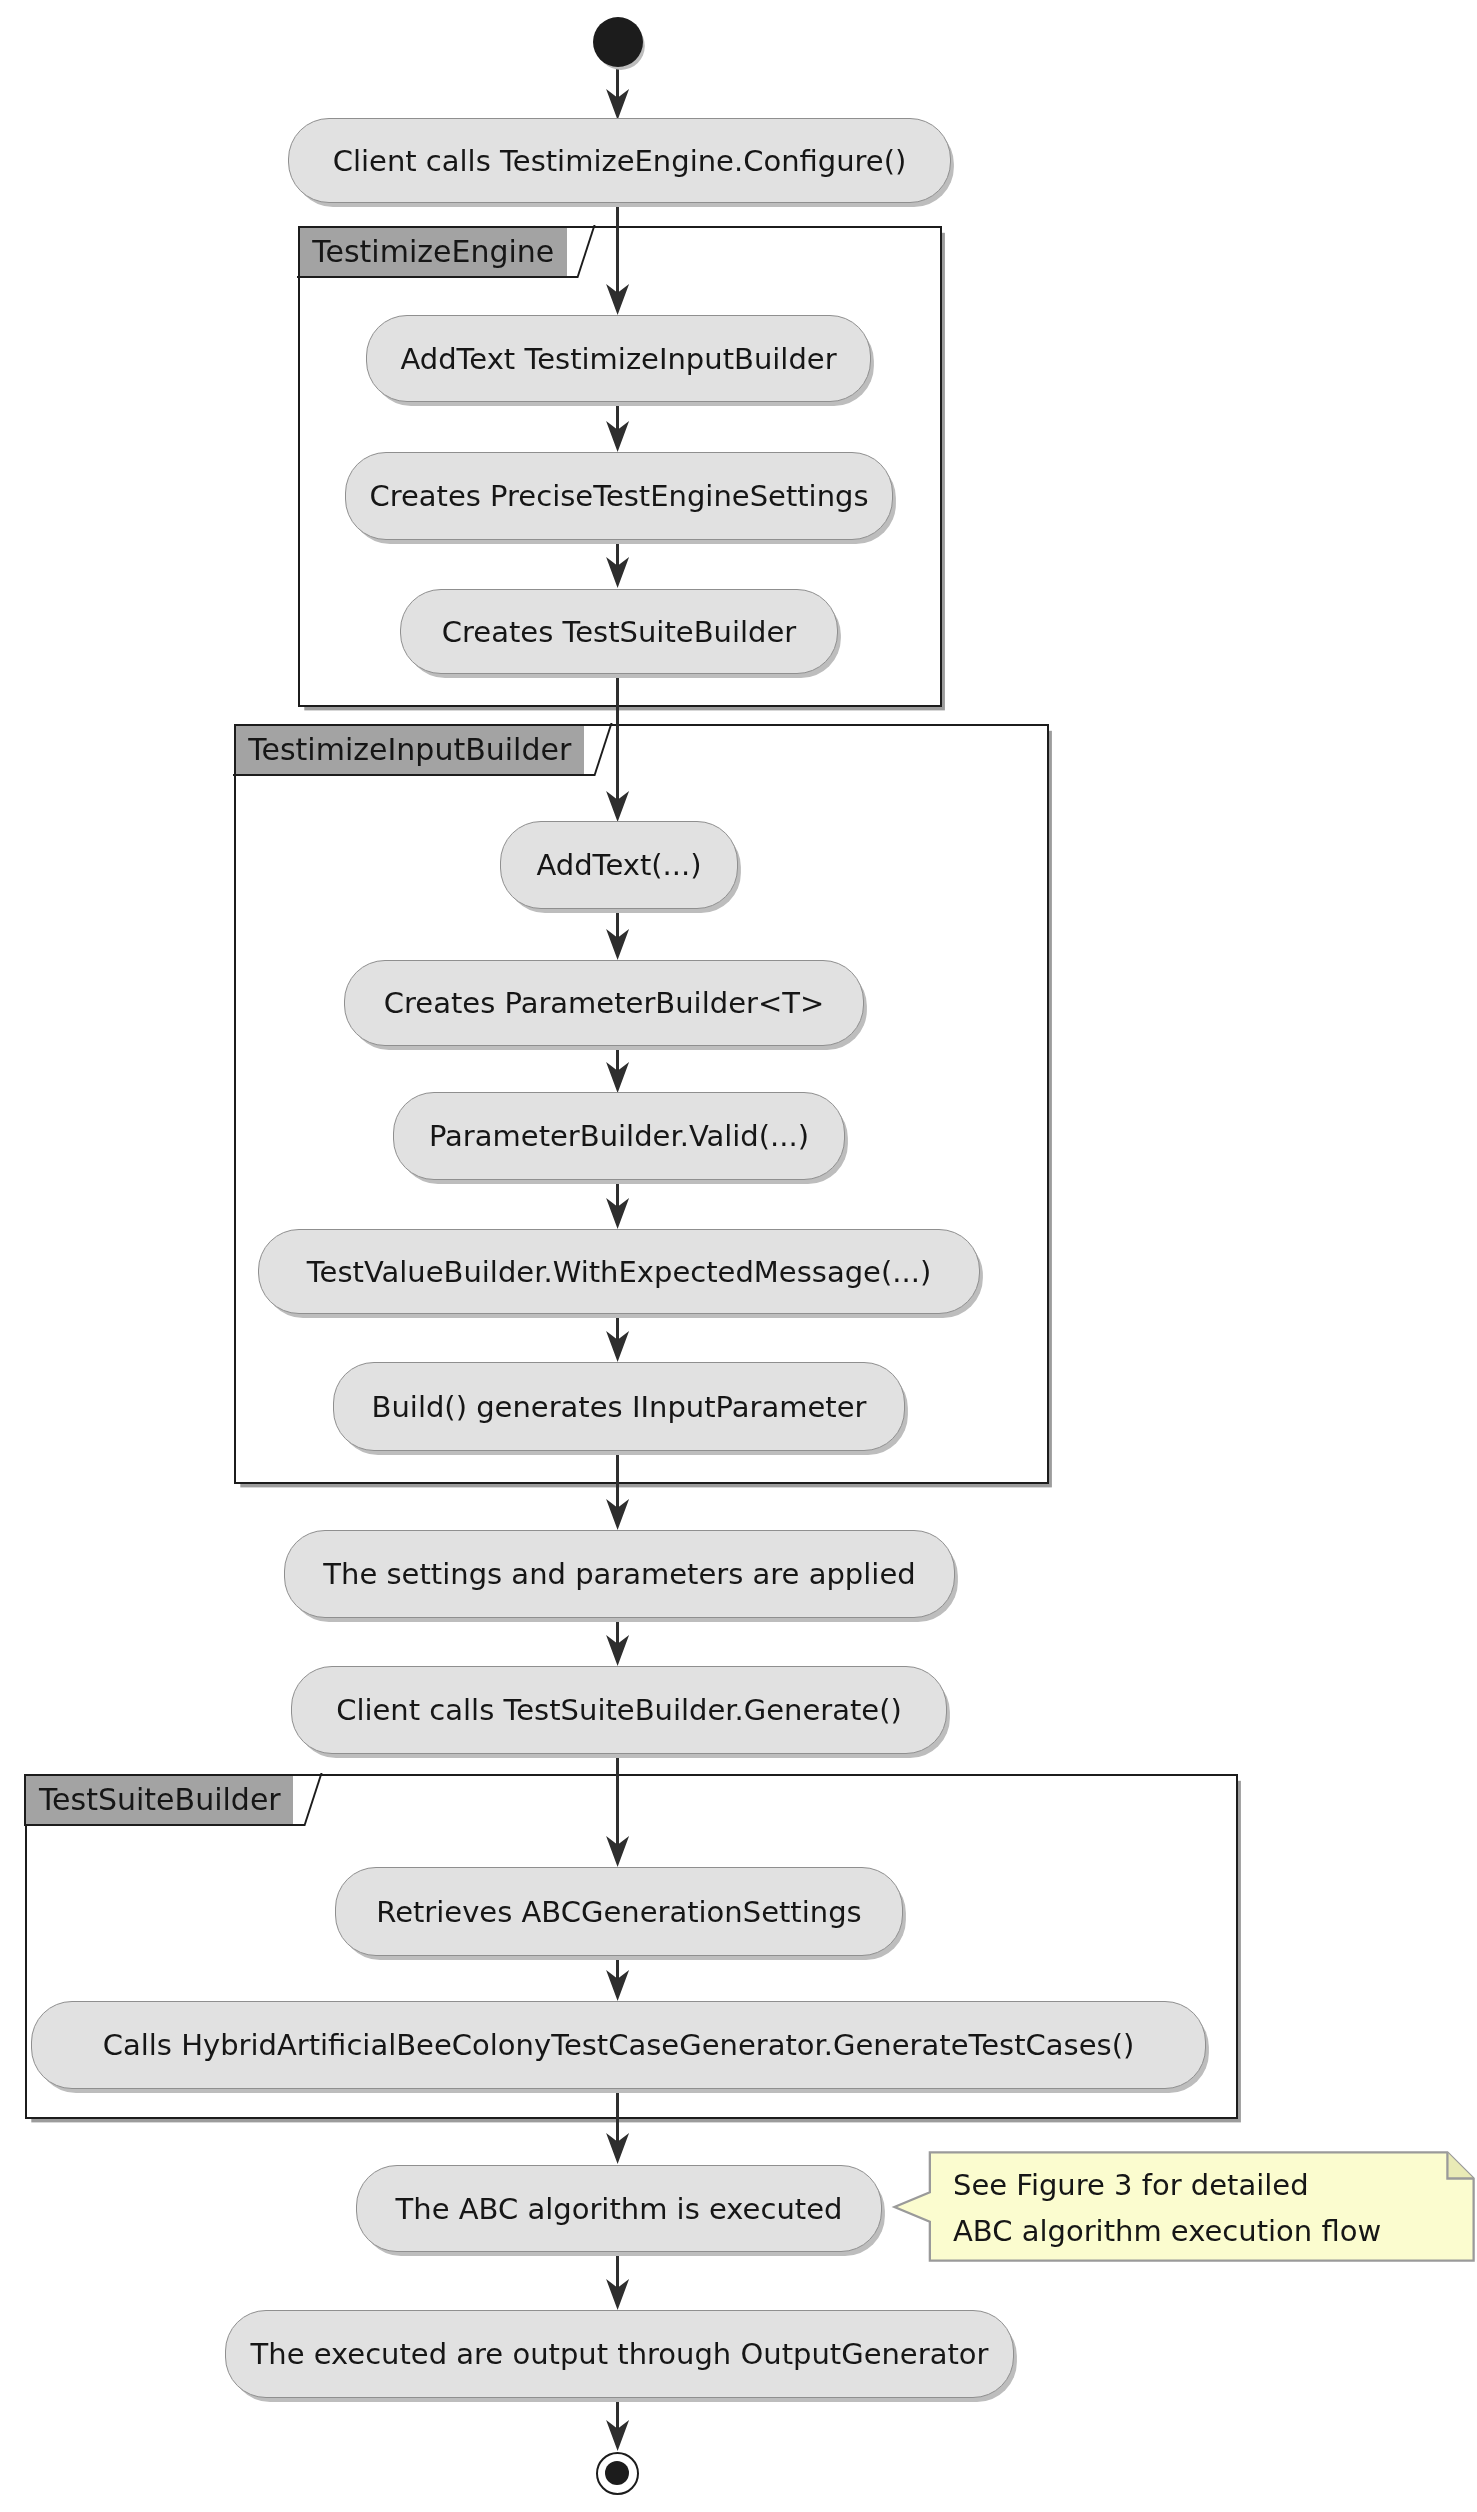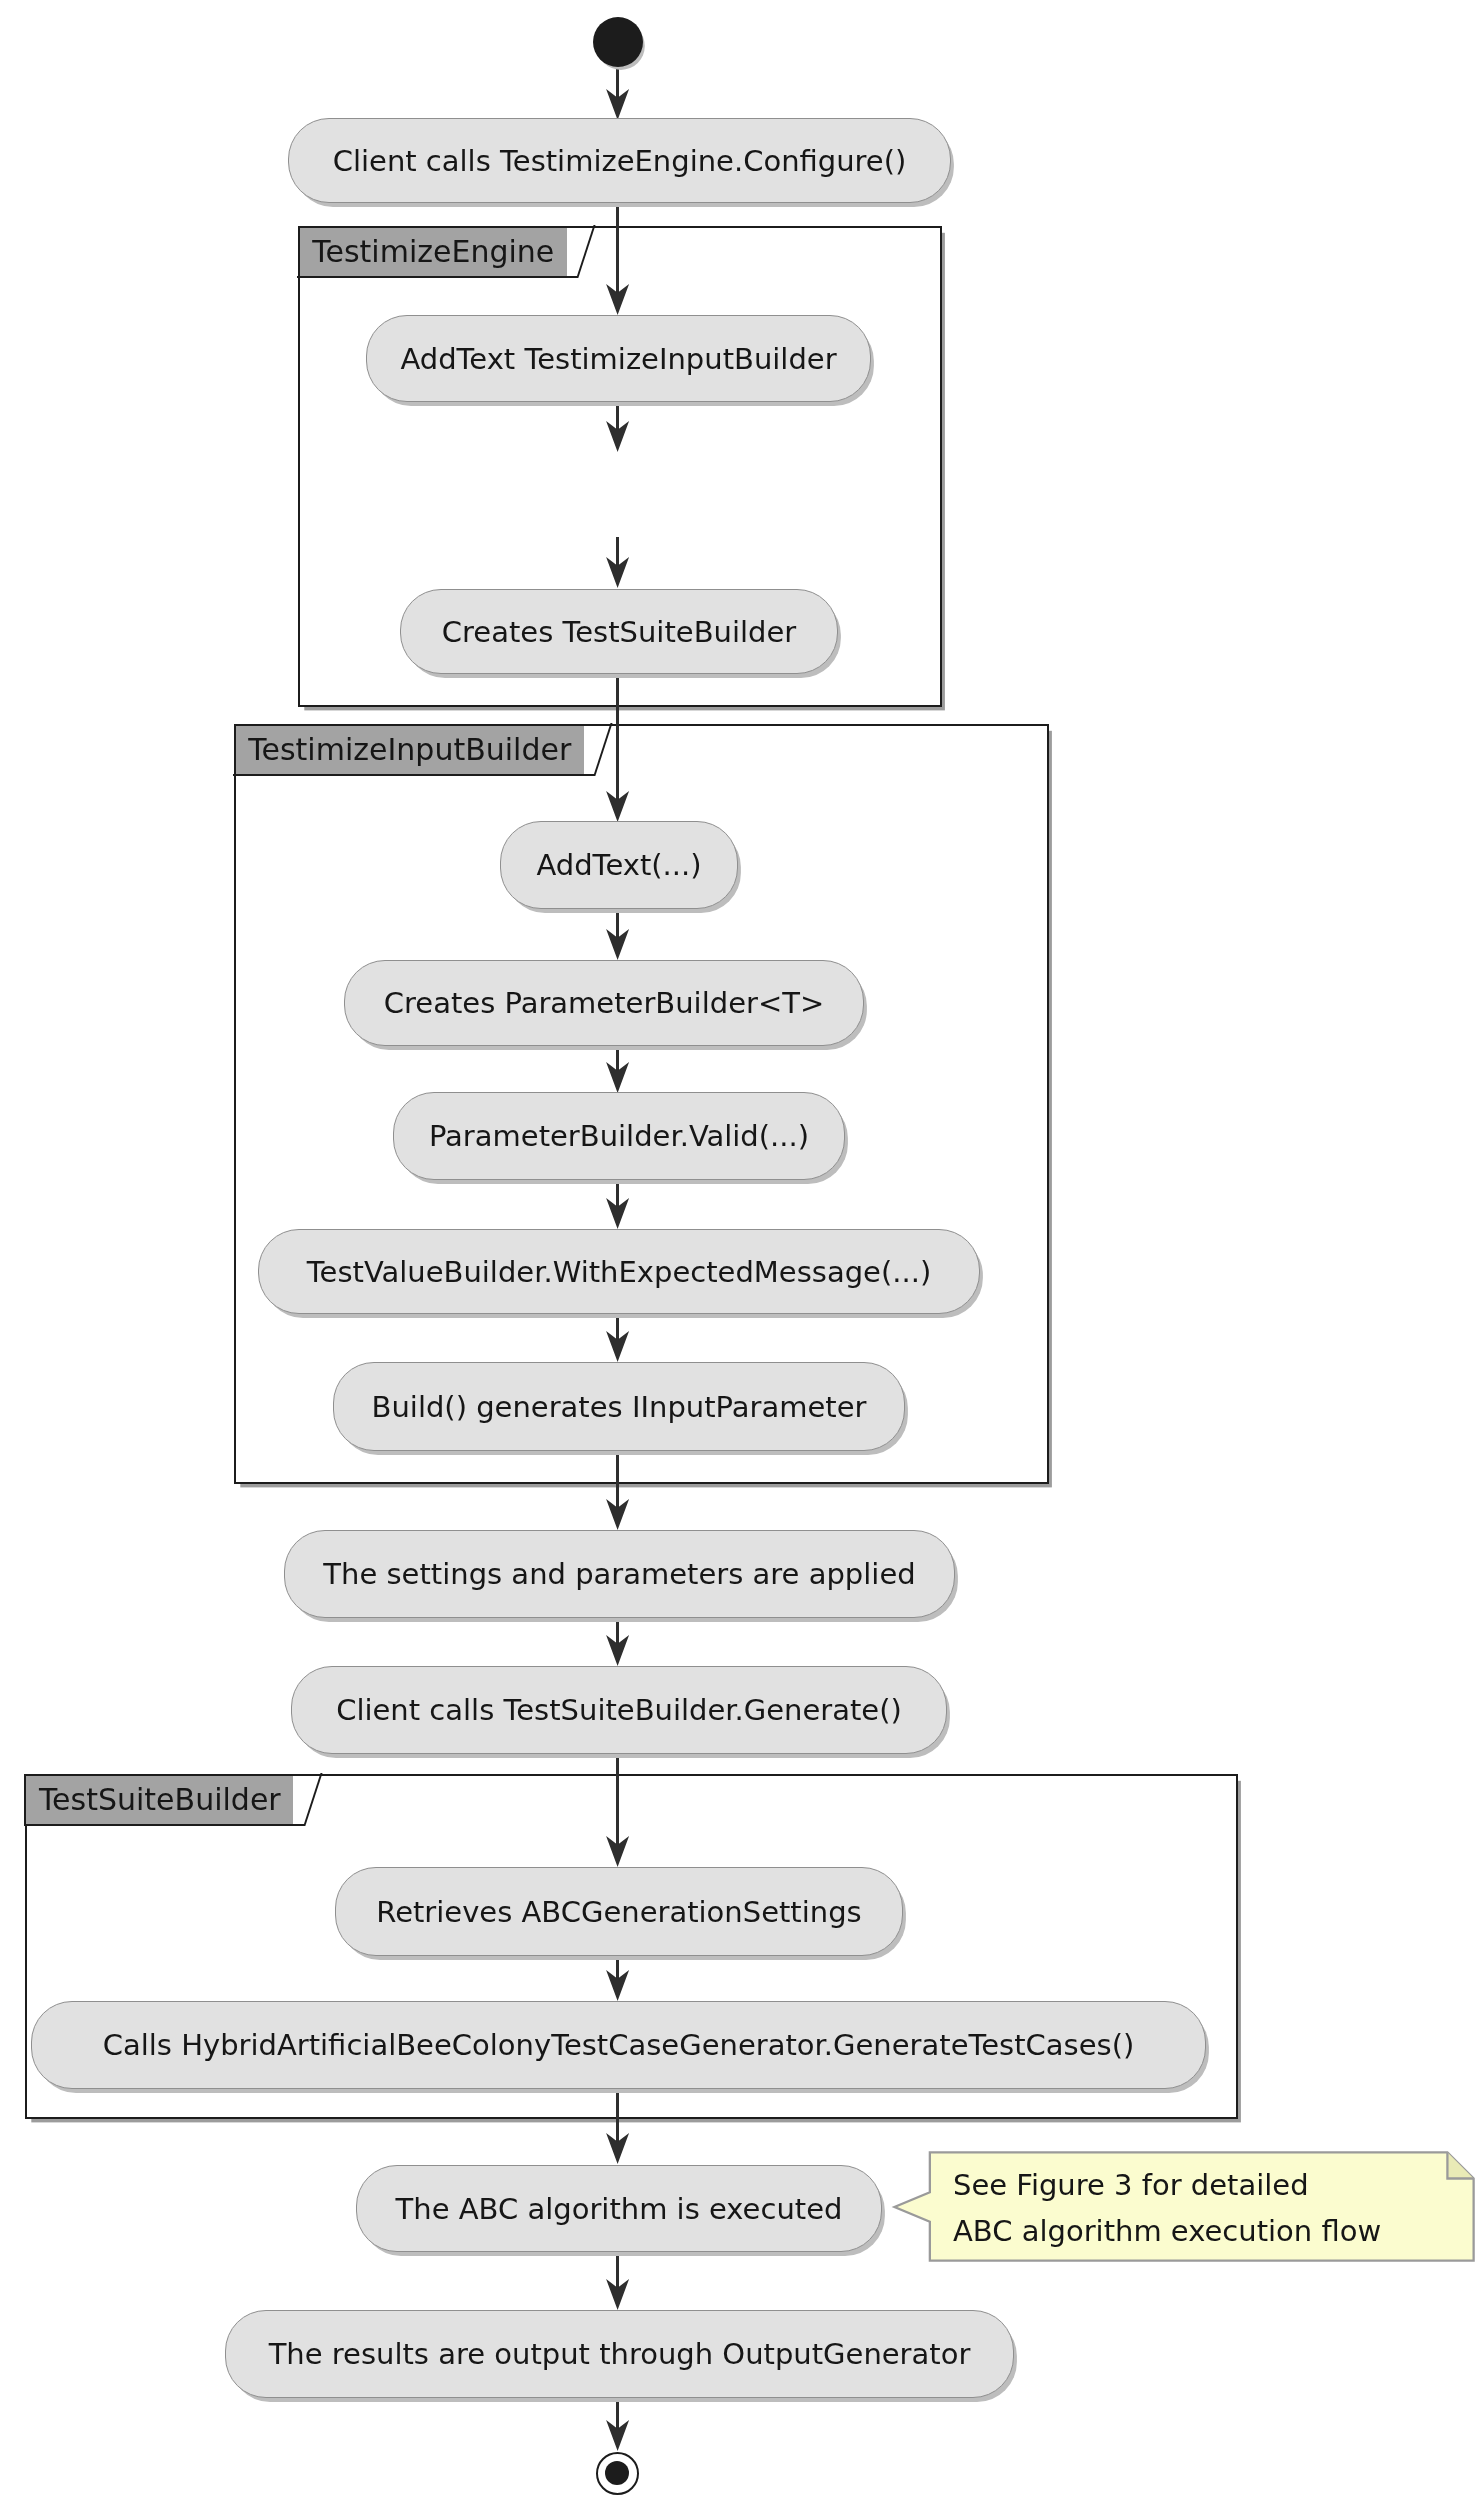--- a/index.html
+++ b/index.html
@@ -114,20 +114,21 @@
   <div class="arrow" style="top:2086px;height:78px;"></div>
   <div class="arrow" style="top:2249px;height:61px;"></div>
   <div class="arrow" style="top:2396px;height:55px;"></div>
 
   <div class="start-node"></div>
 
   <div class="activity" style="left:288px;top:118px;width:661px;height:83px;">Client calls TestimizeEngine.Configure()</div>
 
   <div class="activity" style="left:366px;top:315px;width:503px;height:85px;">AddText TestimizeInputBuilder</div>
 
+  <div class="activity" style="left:345px;top:452px;width:546px;height:86px;">Creates PreciseTestEngineSettings</div>
 
   <div class="activity" style="left:400px;top:589px;width:436px;height:83px;">Creates TestSuiteBuilder</div>
 
   <div class="activity" style="left:500px;top:821px;width:236px;height:86px;">AddText(...)</div>
 
   <div class="activity" style="left:344px;top:960px;width:518px;height:84px;">Creates ParameterBuilder&lt;T&gt;</div>
 
   <div class="activity" style="left:393px;top:1092px;width:450px;height:86px;">ParameterBuilder.Valid(...)</div>
 
   <div class="activity" style="left:258px;top:1229px;width:720px;height:83px;">TestValueBuilder.WithExpectedMessage(...)</div>
@@ -137,21 +138,21 @@
   <div class="activity" style="left:284px;top:1530px;width:669px;height:86px;">The settings and parameters are applied</div>
 
   <div class="activity" style="left:291px;top:1666px;width:654px;height:86px;">Client calls TestSuiteBuilder.Generate()</div>
 
   <div class="activity" style="left:335px;top:1867px;width:566px;height:87px;">Retrieves ABCGenerationSettings</div>
 
   <div class="activity" style="left:31px;top:2001px;width:1173px;height:86px;">Calls HybridArtificialBeeColonyTestCaseGenerator.GenerateTestCases()</div>
 
   <div class="activity" style="left:356px;top:2165px;width:524px;height:85px;">The ABC algorithm is executed</div>
 
-  <div class="activity" style="left:225px;top:2310px;width:787px;height:86px;">The results are output through OutputGenerator</div>
+  <div class="activity" style="left:225px;top:2310px;width:787px;height:86px;">The executed are output through OutputGenerator</div>
 
   <svg class="note-svg" width="589" height="114" viewBox="0 0 1030 200">
     <path d="M 978 4 L 70 4 L 70 74 L 8 100 L 70 126 L 70 194 L 1024 194 L 1024 50 Z" fill="var(--note-fill)" stroke="var(--note-border)" stroke-width="4"></path>
     <path d="M 978 4 L 978 50 L 1024 50" fill="#e9eab6" stroke="var(--note-border)" stroke-width="4"></path>
   </svg>
   <div class="note-text">
     <span>See Figure 3 for detailed</span>
     <span>ABC algorithm execution flow</span>
   </div>
 

